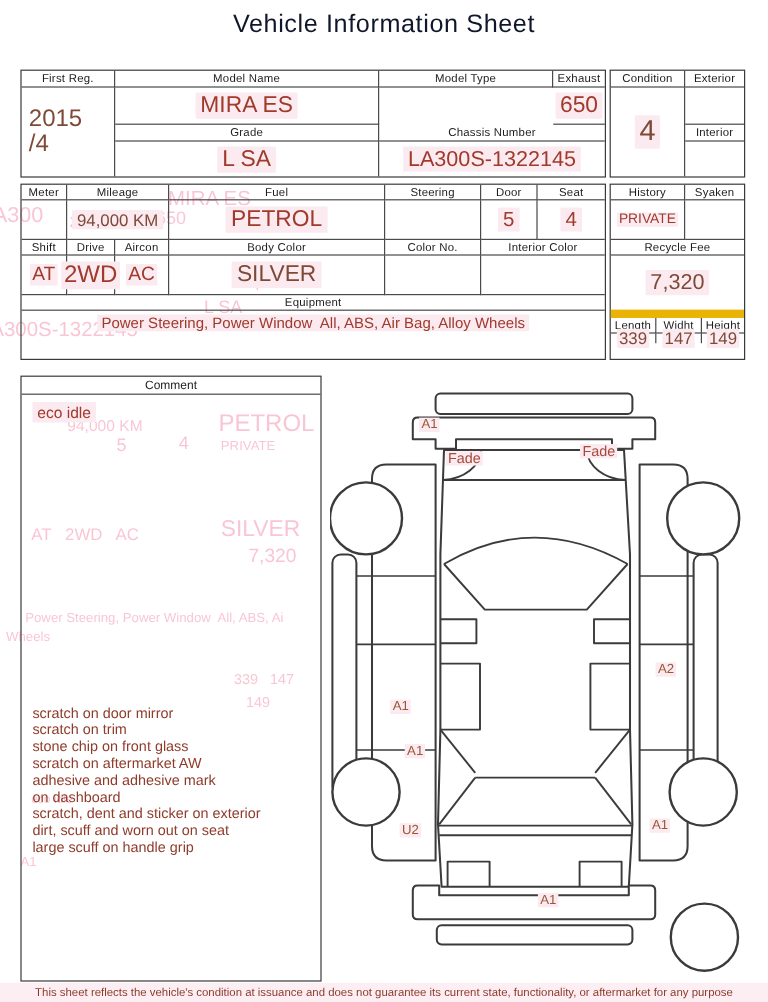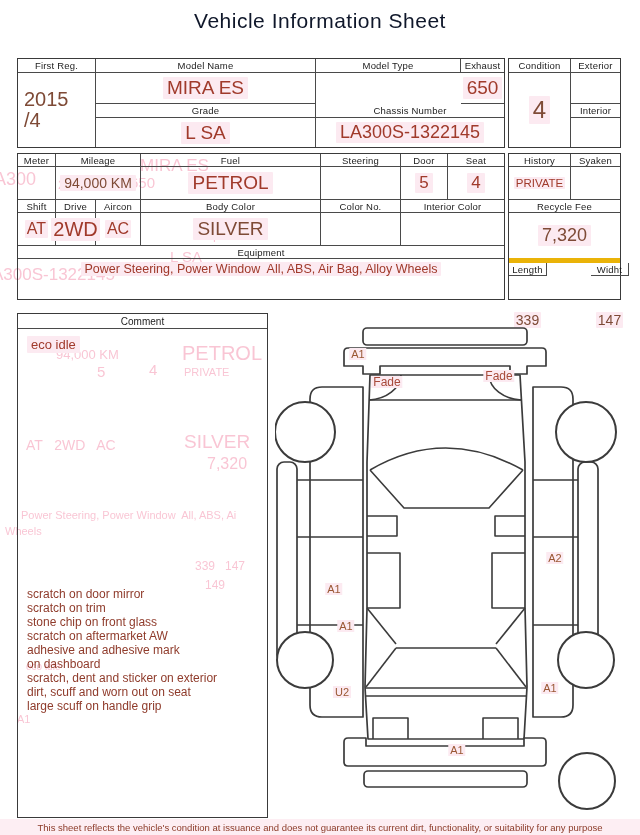--- a/index.html
+++ b/index.html
@@ -158,21 +158,21 @@
       <div class="cell lbl lc" style="grid-area:1/2">Syaken</div>
       <div class="cell" style="grid-area:2/1">
         <span class="hl red" style="font-size:11.5px;padding:0 2px">PRIVATE</span>
         </div>
       <div class="cell lc" style="grid-area:2/2"></div>
       <div class="cell lbl lc" style="grid-area:3/1/4/3">Recycle Fee</div>
       <div class="cell lc lr" style="grid-area:4/1/5/3">
         <span class="hl brn" style="font-size:18px">7,320</span>
         </div>
     </div>
-    <div style="display:grid;width:100%;height:28px;border-top:5px solid #eab308;grid-template-columns:38px 38px 1fr;grid-template-rows:13px 1fr;box-sizing:border-box;gap:44px;">
+    <div style="display:grid;width:100%;height:28px;border-top:7px solid #eab308;grid-template-columns:38px 38px 1fr;grid-template-rows:13px 1fr;box-sizing:border-box;">
       <div class="cell lbl" style="grid-area:1/1">Length</div>
       <div class="cell lbl" style="grid-area:1/2">Widht</div>
       <div class="cell lbl lc" style="grid-area:1/3">Height</div>
       <div class="cell lr" style="grid-area:2/1">
         <span class="hl brn" style="font-size:14px;padding:0 2px">339</span>
         </div>
       <div class="cell lr" style="grid-area:2/2">
         <span class="hl brn" style="font-size:14px;padding:0 2px">147</span>
         </div>
       <div class="cell lc lr" style="grid-area:2/3">
@@ -265,15 +265,15 @@
     <span class="dlab fade" style="left:112px;top:70px">Fade</span>
     <span class="dlab fade" style="left:224px;top:64px">Fade</span>
     <span class="dlab" style="left:280px;top:246px">A2</span>
     <span class="dlab" style="left:59px;top:277px">A1</span>
     <span class="dlab" style="left:71px;top:314px">A1</span>
     <span class="dlab" style="left:67px;top:380px">U2</span>
     <span class="dlab" style="left:275px;top:376px">A1</span>
     <span class="dlab" style="left:182px;top:438px">A1</span>
   </div>
 
-  <div class="footer">This sheet reflects the vehicle's condition at issuance and does not guarantee its current dirt, functionality, or suitability for any purpose</div>
+  <div class="footer">This sheet reflects the vehicle's condition at issuance and does not guarantee its current state, functionality, or aftermarket for any purpose</div>
 
 </div>
 
 </body></html>

